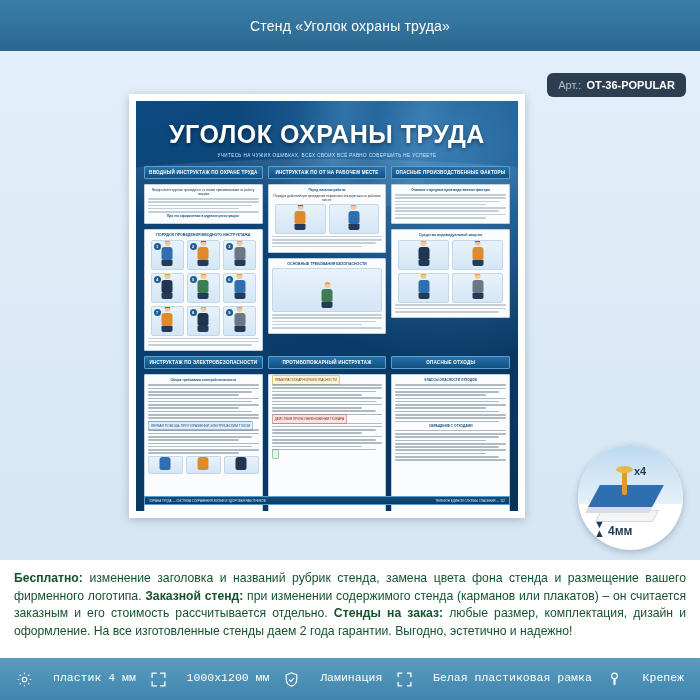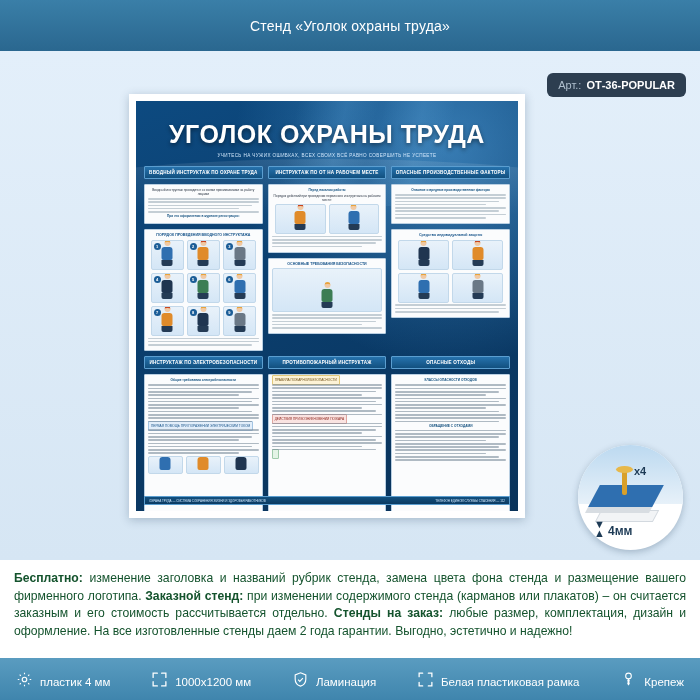--- a/index.html
+++ b/index.html
@@ -264,21 +264,21 @@
   
   .features {
     position:absolute; left:0; right:0; bottom:0;
     height: 42px;
     background:#4b8fb5;
     background: linear-gradient(180deg,#5a9cc0 0%, #3f85ad 100%);
     display:flex; align-items:center; justify-content:space-between;
     padding: 0 16px;
     color:#fff; font-size:11.5px;
   }
-  .feat { display:flex; align-items:flex-end; gap:7px; }
+  .feat { display:flex; align-items:flex-start; gap:20px;font-family:Liberation Mono, monospace; }
   .feat .ic { width:17px;height:17px;display:block; }
   .feat .ic svg { width:17px;height:17px; display:block; }
 </style>
 </head>
 <body>
 
 <div class="topbar">
   <span>Стенд «Уголок охраны труда»</span>
 </div>
 

